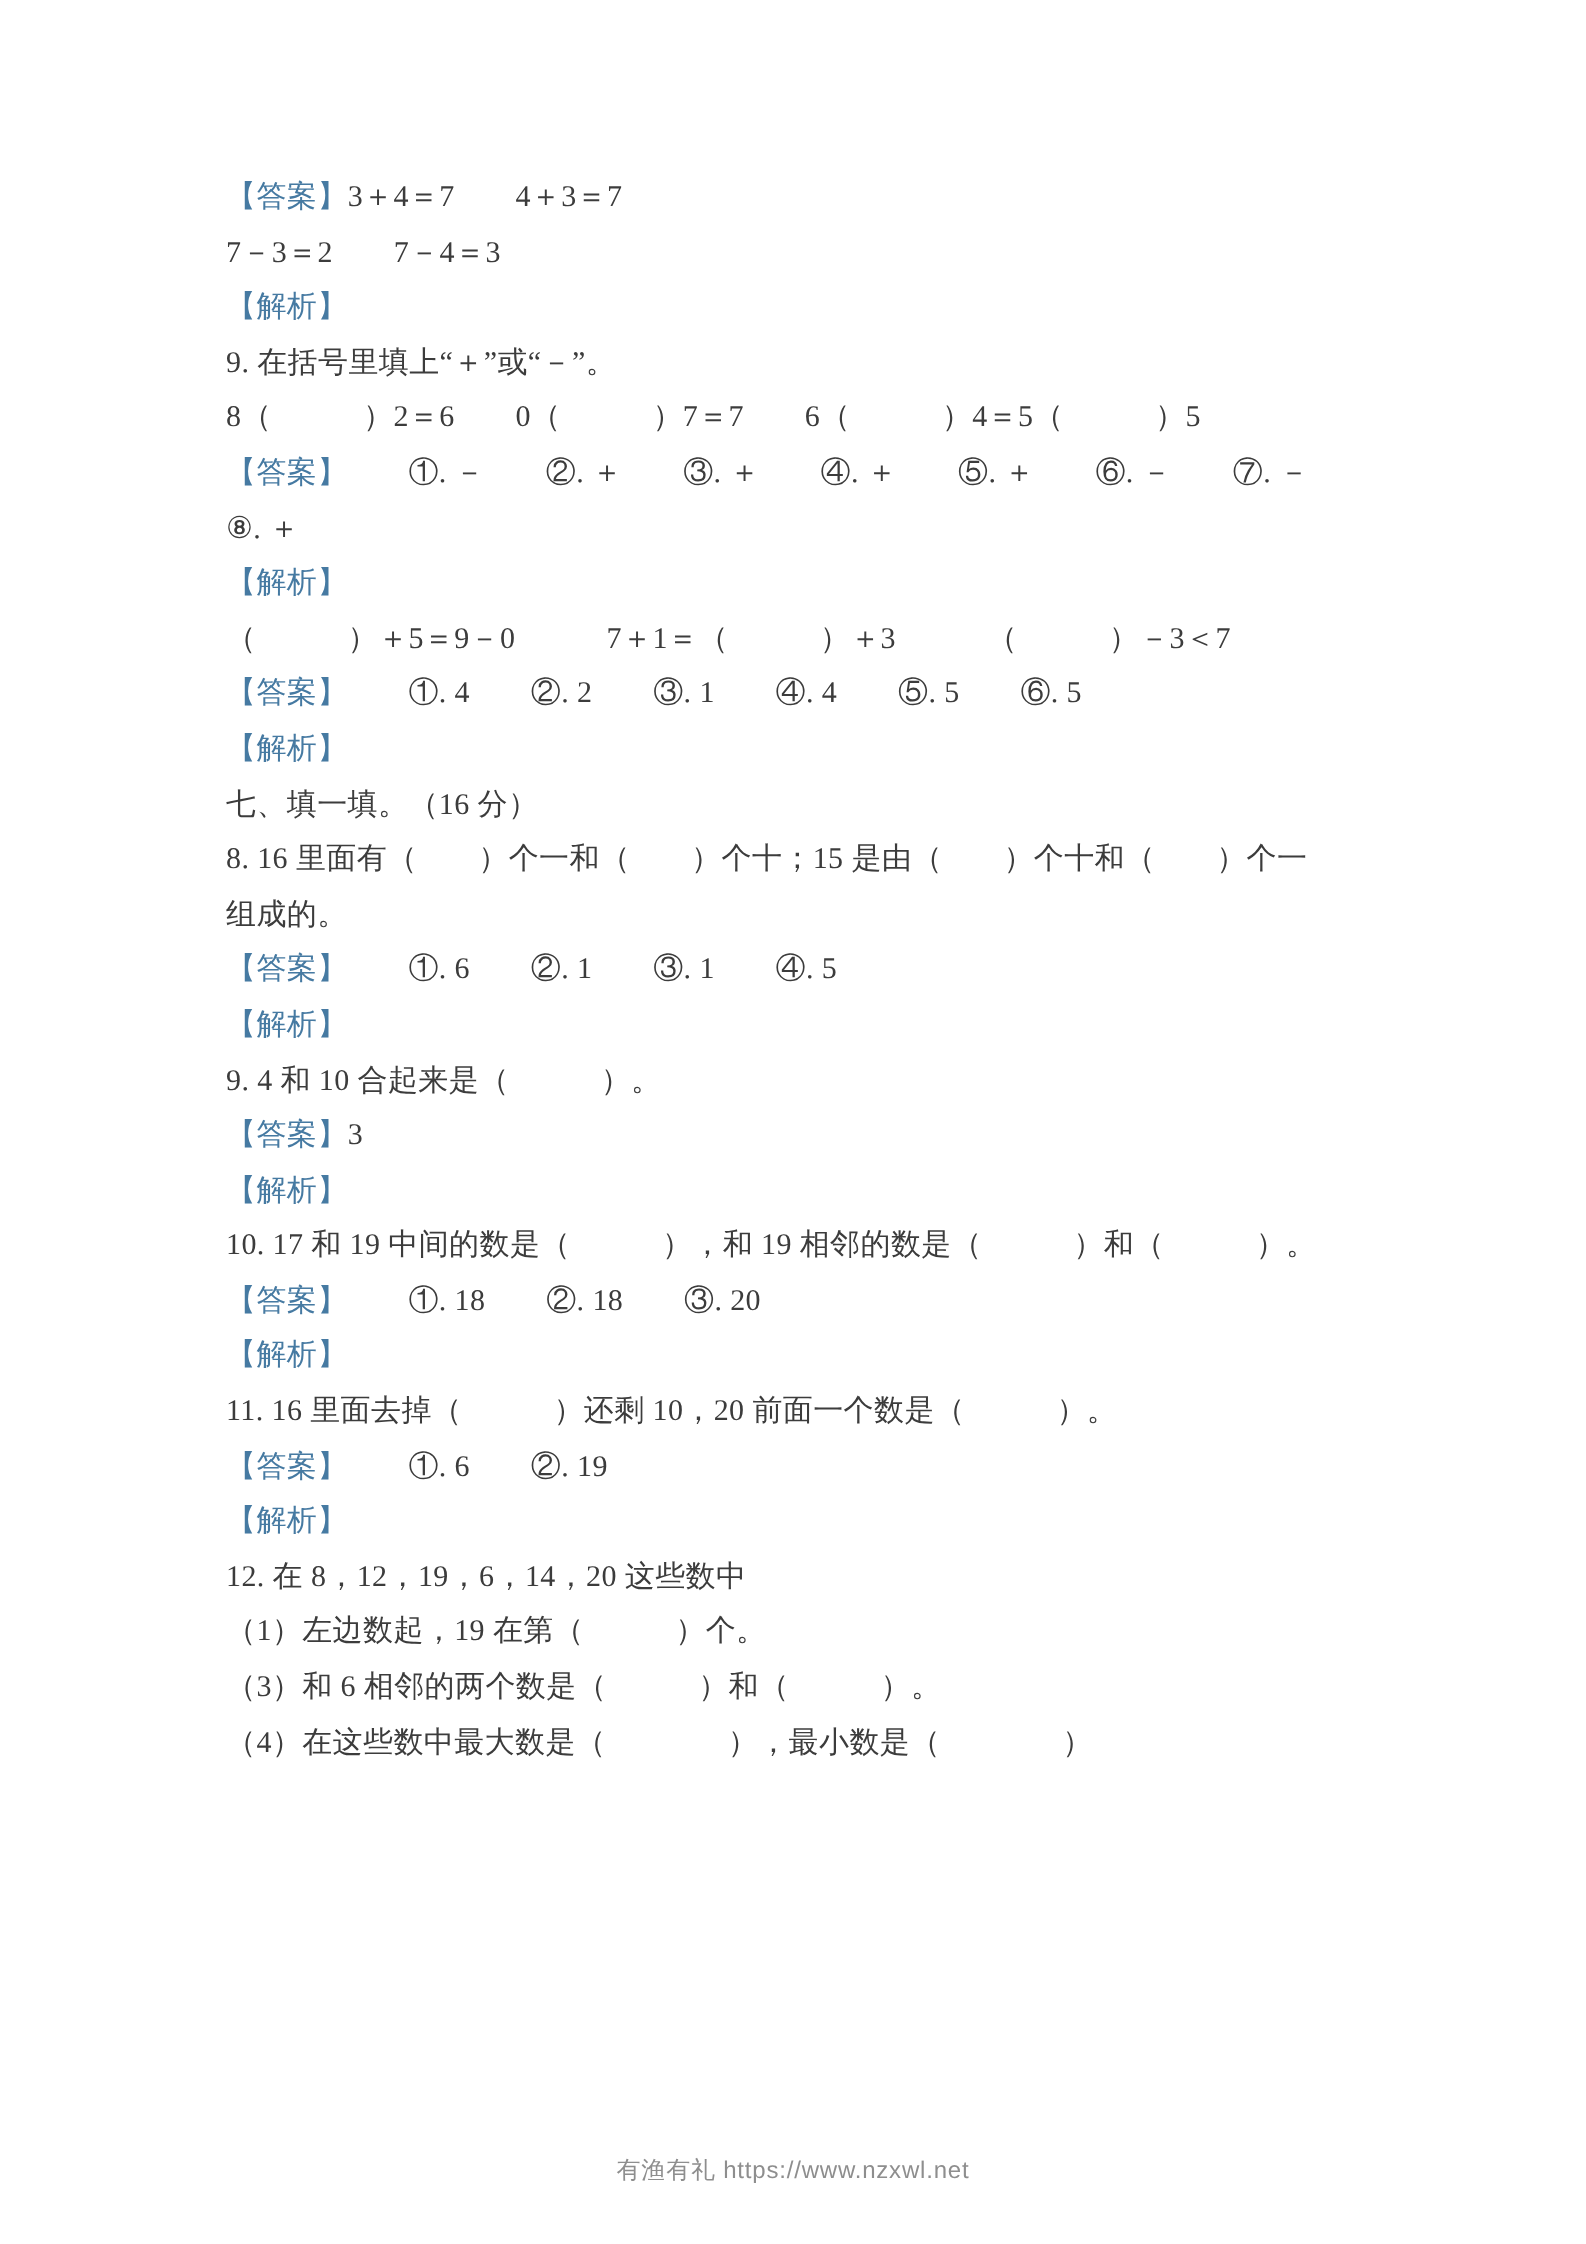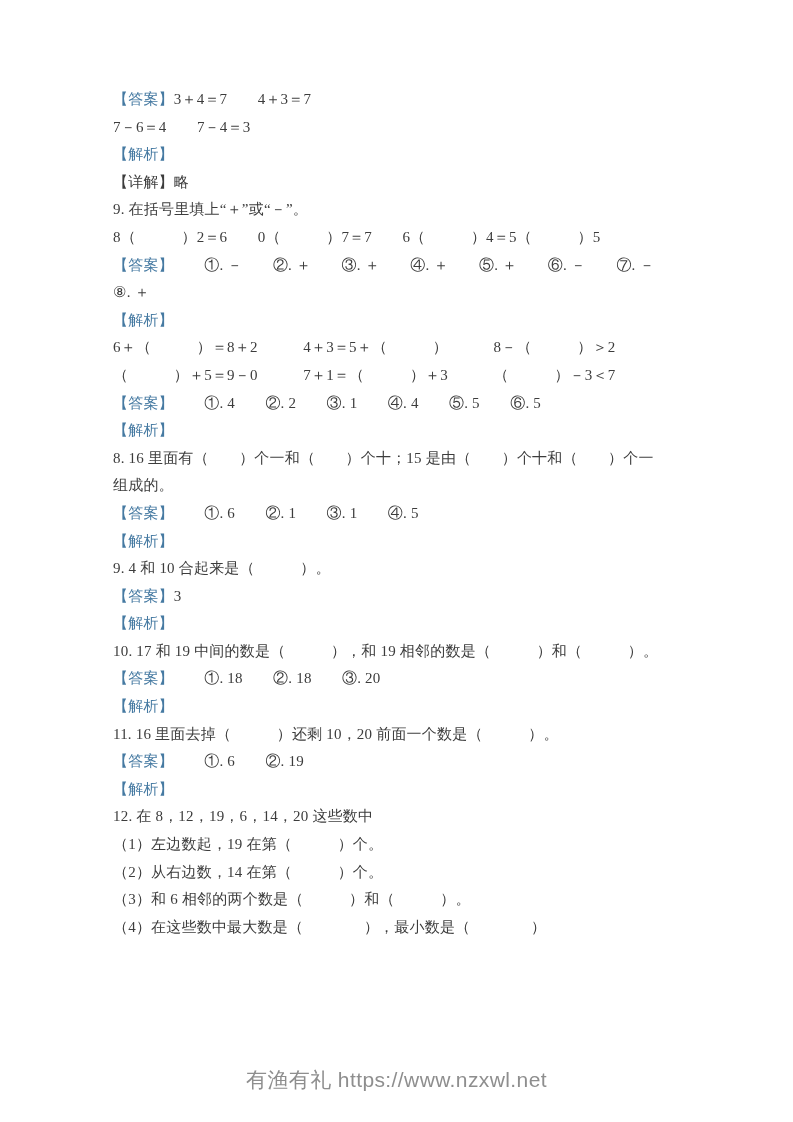--- a/index.html
+++ b/index.html
@@ -33,58 +33,56 @@
     color: var(--accent-blue, #467aa2);
     margin-top: 37px;
   }
   .footer {
     position: absolute;
     left: 0;
     right: 0;
     bottom: 28px;
     text-align: center;
     font-family: "Liberation Sans", "DejaVu Sans", sans-serif;
-    font-size: 21px;
+    font-size: 12px;
     color: var(--footer-gray, #8e8e8e);
     letter-spacing: 0.4px;
   }
 </style>
 </head>
 <body>
 
 <div class="page">
   <div class="content" id="doc-body">
       <div class="line"><span class="seg label">【答案】</span><span class="seg">3＋4＝7　　4＋3＝7</span></div>
-      <div class="line"><span class="seg">7－6＝4　　7－4＝3</span></div>
+      <div class="line"><span class="seg">7－3＝2　　7－4＝3</span></div>
       <div class="line"><span class="seg label">【解析】</span></div>
-      <div class="line"><span class="seg">【详解】略</span></div>
       <div class="line"><span class="seg">9. 在括号里填上“＋”或“－”。</span></div>
       <div class="line"><span class="seg">8（　　　）2＝6　　0（　　　）7＝7　　6（　　　）4＝5（　　　）5</span></div>
       <div class="line"><span class="seg label">【答案】</span><span class="seg">　　①. －　　②. ＋　　③. ＋　　④. ＋　　⑤. ＋　　⑥. －　　⑦. －</span></div>
       <div class="line"><span class="seg">⑧. ＋</span></div>
       <div class="line"><span class="seg label">【解析】</span></div>
-      <div class="line"><span class="seg">6＋（　　　）＝8＋2　　　4＋3＝5＋（　　　）　　　8－（　　　）＞2</span></div>
       <div class="line"><span class="seg">（　　　）＋5＝9－0　　　7＋1＝（　　　）＋3　　　（　　　）－3＜7</span></div>
       <div class="line"><span class="seg label">【答案】</span><span class="seg">　　①. 4　　②. 2　　③. 1　　④. 4　　⑤. 5　　⑥. 5</span></div>
       <div class="line"><span class="seg label">【解析】</span></div>
+      <div class="line"><span class="seg">七、填一填。（16 分）</span></div>
       <div class="line"><span class="seg">8. 16 里面有（　　）个一和（　　）个十；15 是由（　　）个十和（　　）个一</span></div>
       <div class="line"><span class="seg">组成的。</span></div>
       <div class="line"><span class="seg label">【答案】</span><span class="seg">　　①. 6　　②. 1　　③. 1　　④. 5</span></div>
       <div class="line"><span class="seg label">【解析】</span></div>
       <div class="line"><span class="seg">9. 4 和 10 合起来是（　　　）。</span></div>
       <div class="line"><span class="seg label">【答案】</span><span class="seg">3</span></div>
       <div class="line"><span class="seg label">【解析】</span></div>
       <div class="line"><span class="seg">10. 17 和 19 中间的数是（　　　），和 19 相邻的数是（　　　）和（　　　）。</span></div>
       <div class="line"><span class="seg label">【答案】</span><span class="seg">　　①. 18　　②. 18　　③. 20</span></div>
       <div class="line"><span class="seg label">【解析】</span></div>
       <div class="line"><span class="seg">11. 16 里面去掉（　　　）还剩 10，20 前面一个数是（　　　）。</span></div>
       <div class="line"><span class="seg label">【答案】</span><span class="seg">　　①. 6　　②. 19</span></div>
       <div class="line"><span class="seg label">【解析】</span></div>
       <div class="line"><span class="seg">12. 在 8，12，19，6，14，20 这些数中</span></div>
       <div class="line"><span class="seg">（1）左边数起，19 在第（　　　）个。</span></div>
-      <div class="line"><span class="seg">（2）从右边数，14 在第（　　　）个。</span></div>
       <div class="line"><span class="seg">（3）和 6 相邻的两个数是（　　　）和（　　　）。</span></div>
       <div class="line"><span class="seg">（4）在这些数中最大数是（　　　　），最小数是（　　　　）</span></div>
     </div>
   <div class="footer">
     <span>有渔有礼 https://www.nzxwl.net</span>
   </div>
 </div>
 
 </body></html>

